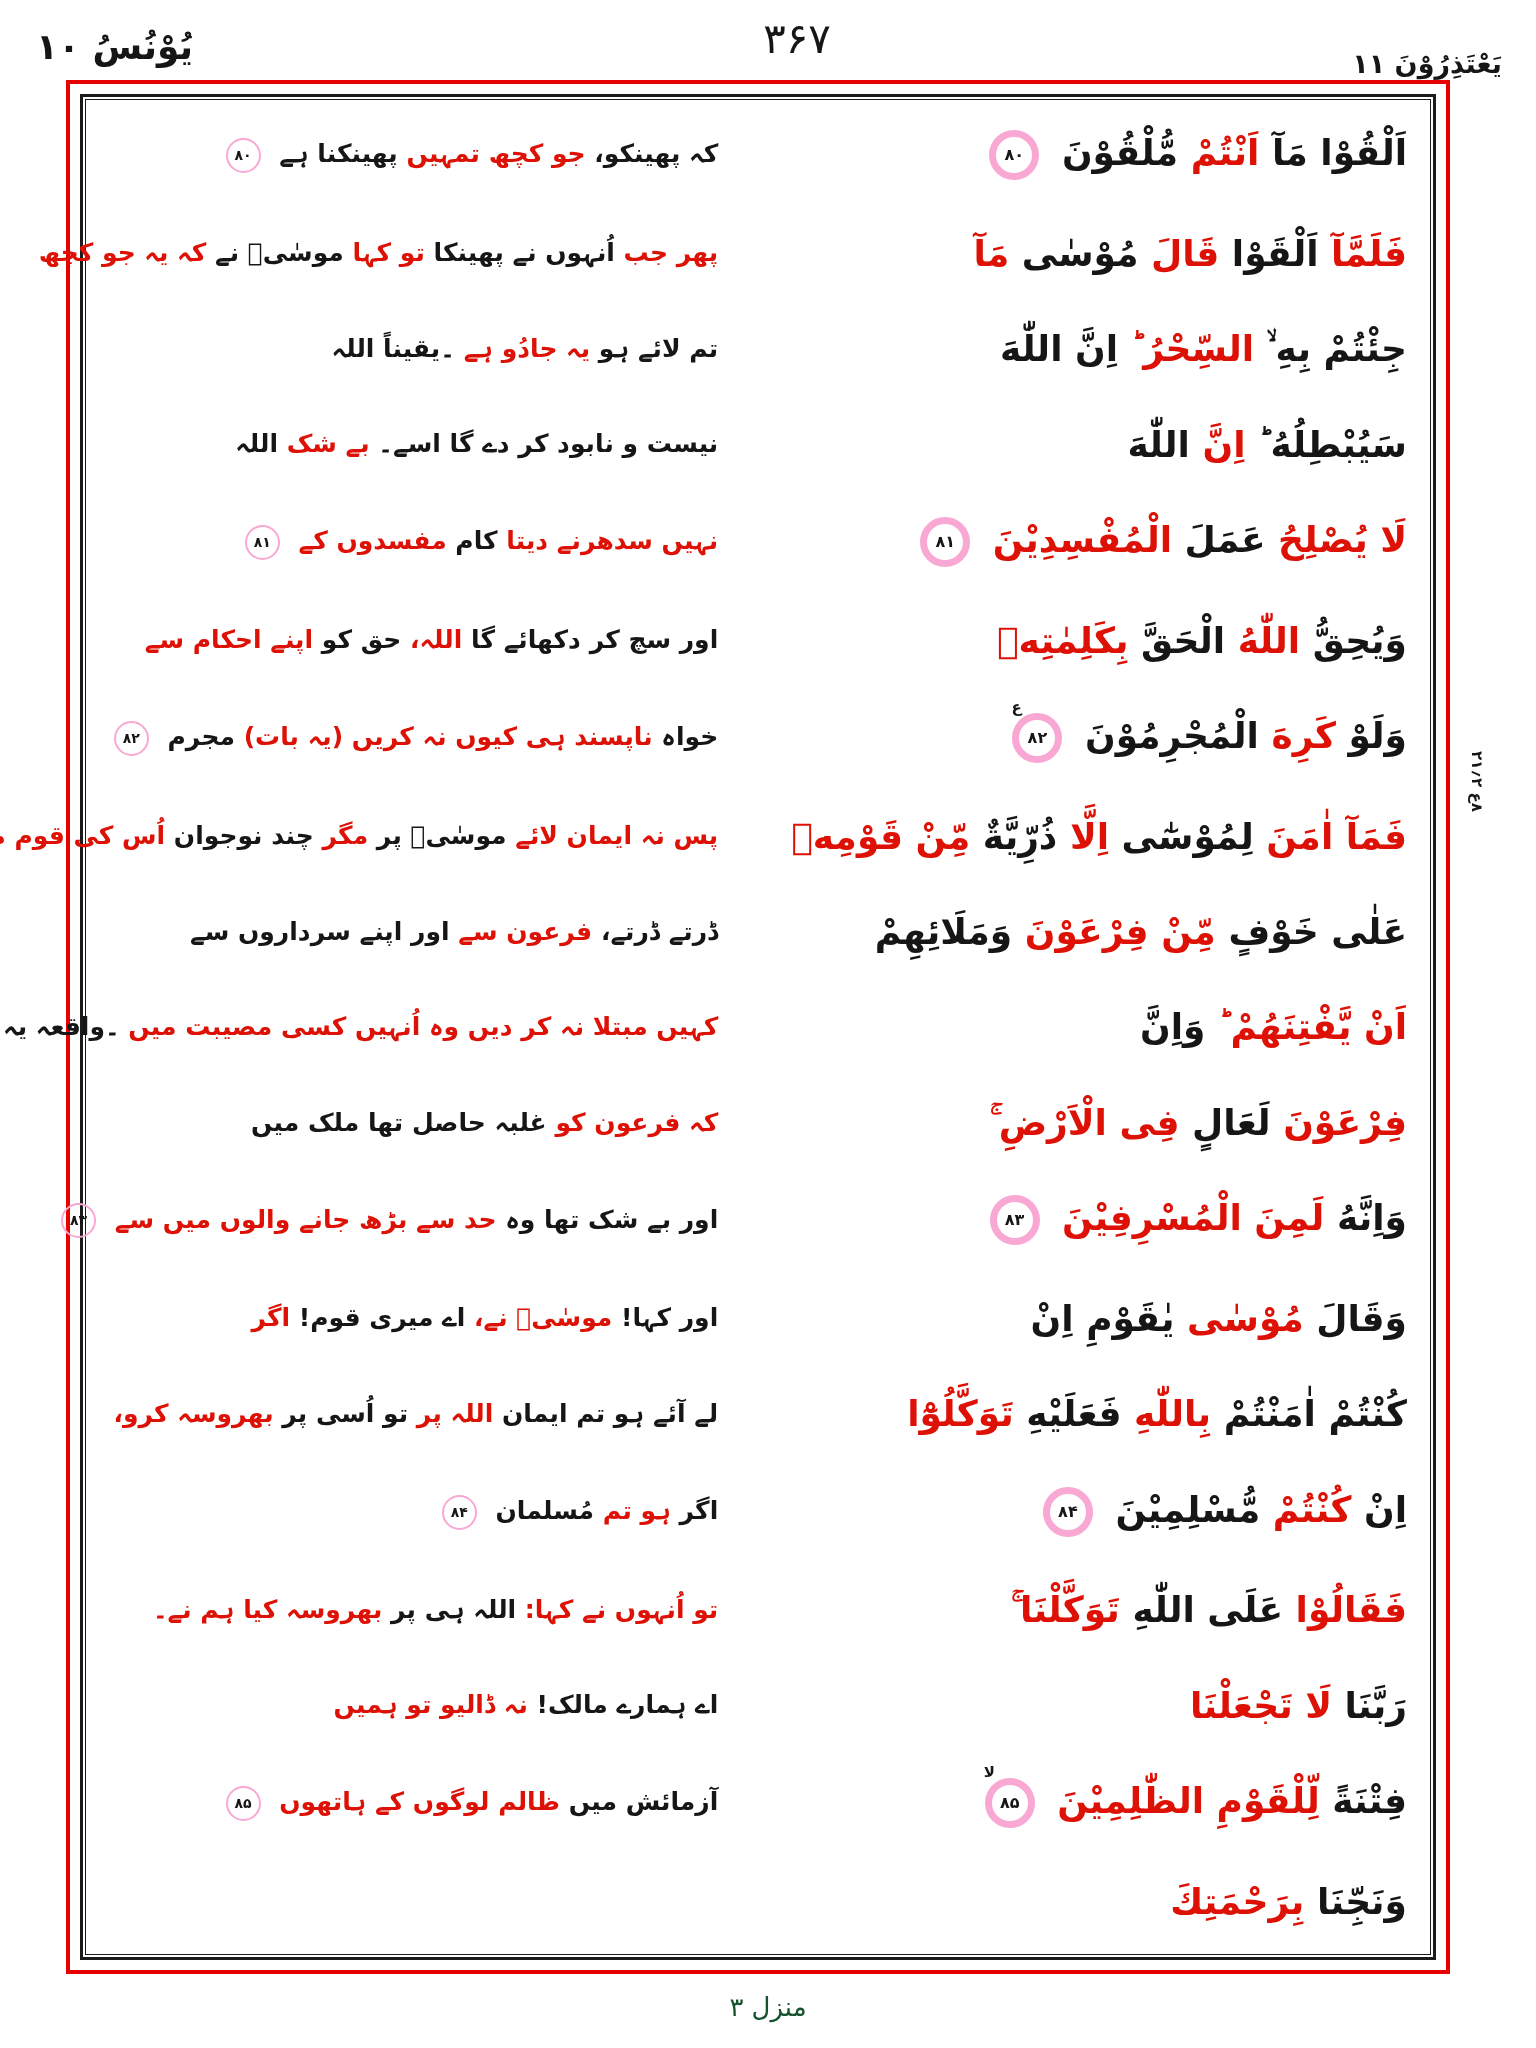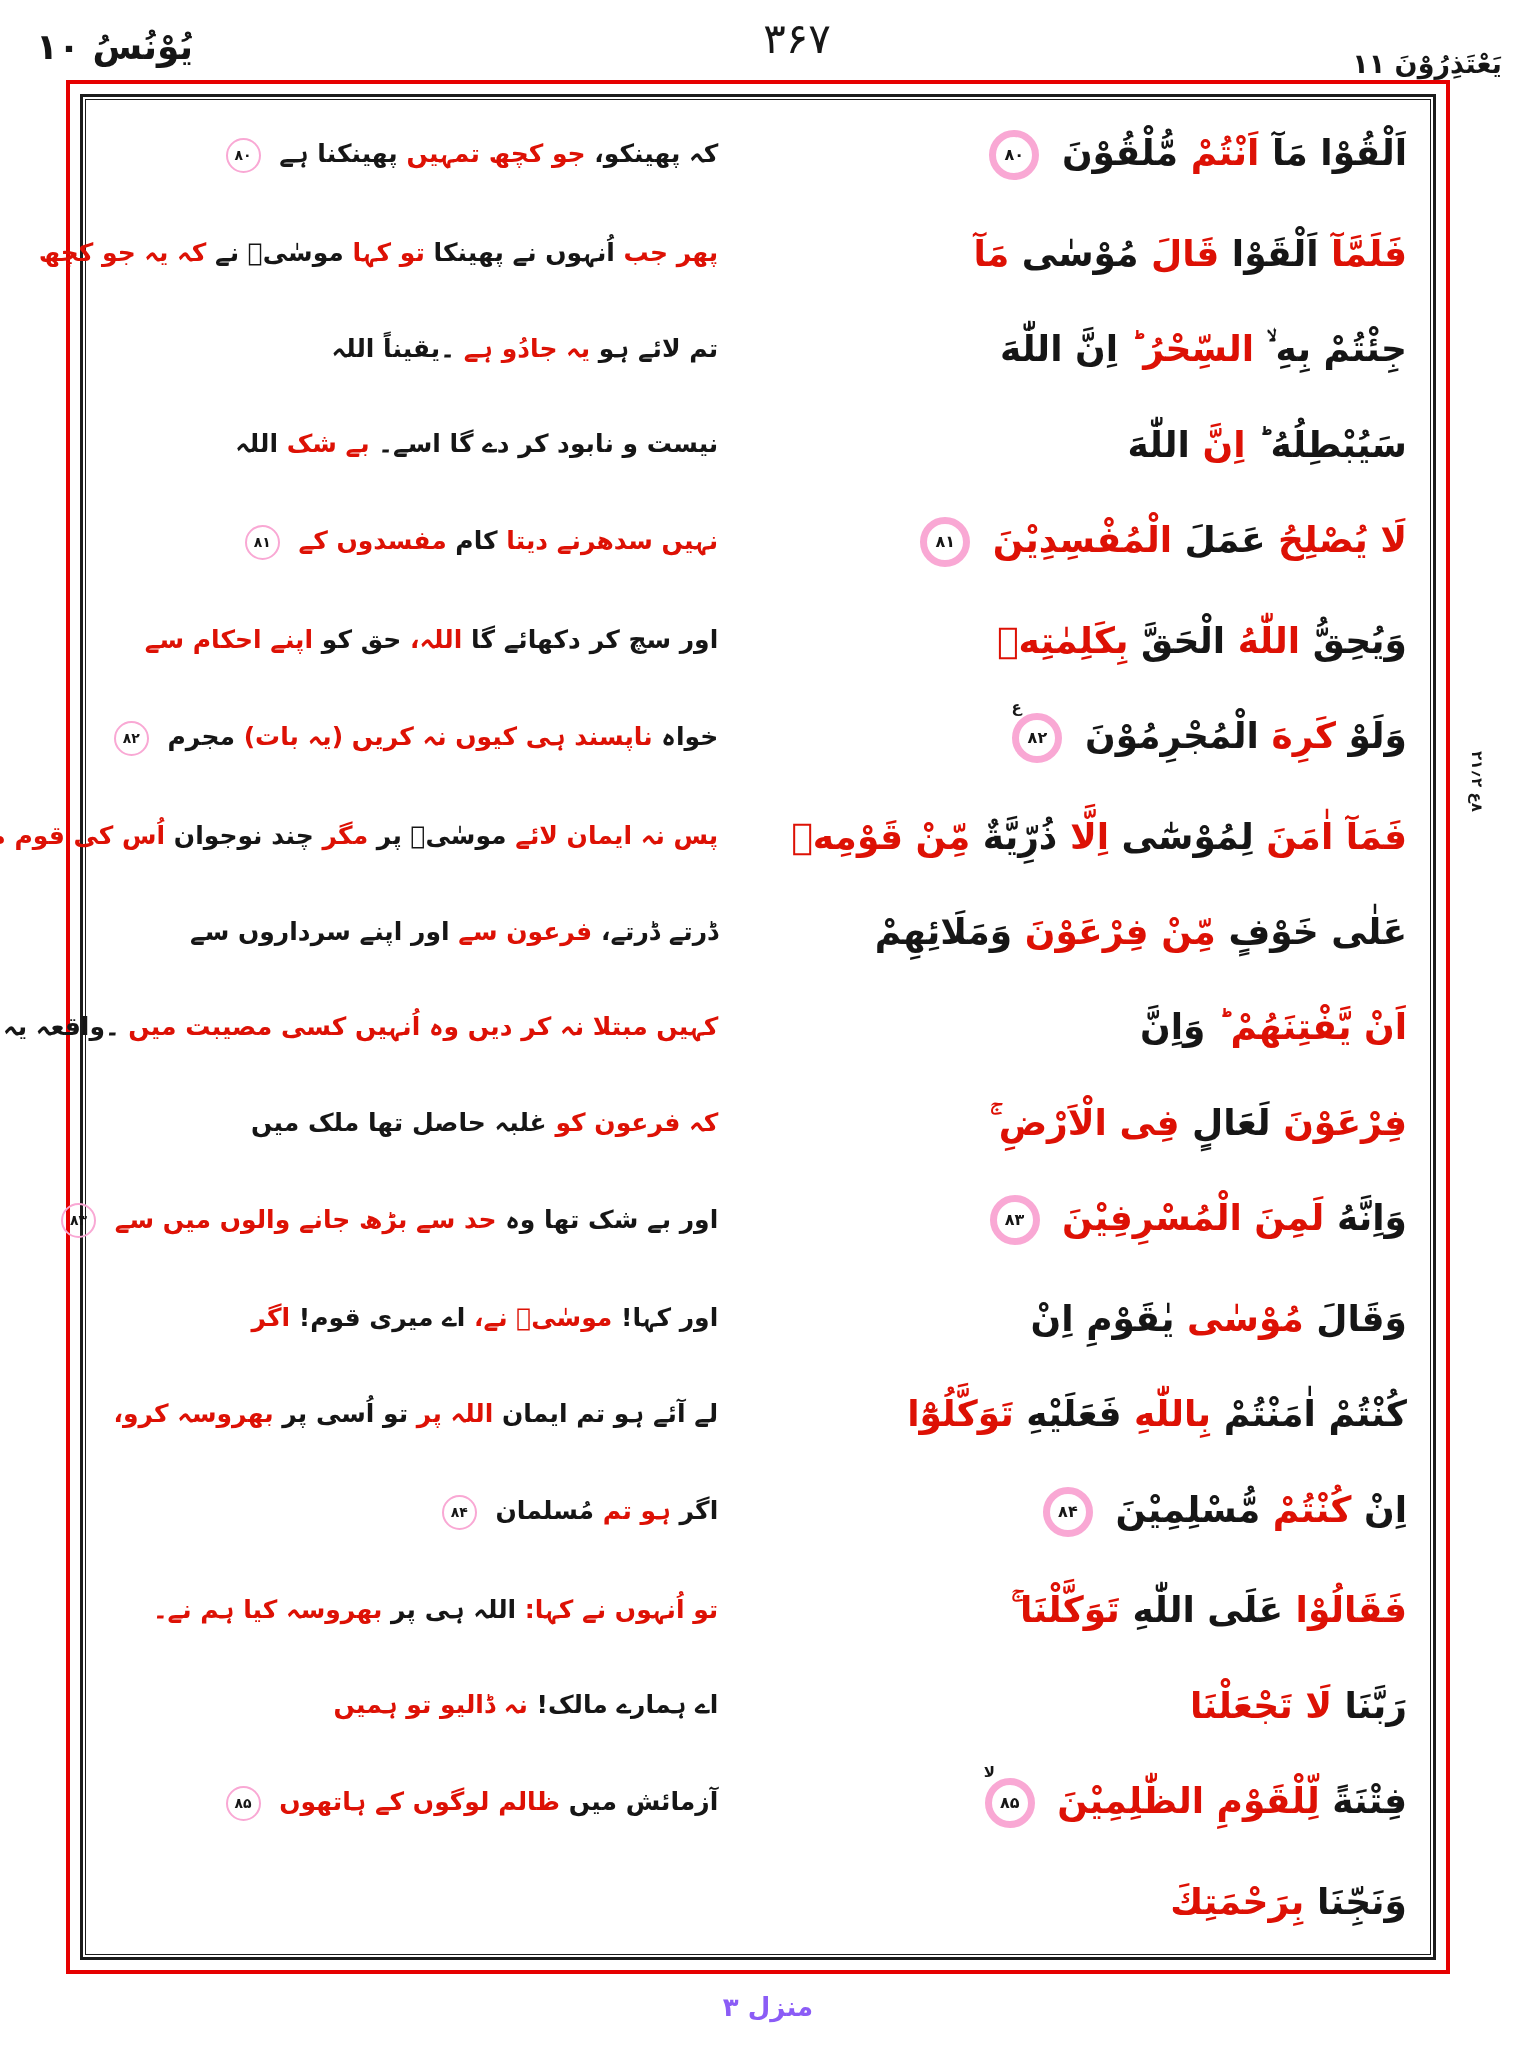--- a/index.html
+++ b/index.html
@@ -48,21 +48,21 @@
   .vm{position:absolute;top:-22px;left:-8px;font-size:15px;color:#161616;}
   
   .ruku{
     position:absolute;left:1468px;top:672px;height:140px;
     writing-mode:vertical-rl;text-orientation:mixed;
     font-size:15px;font-weight:bold;color:#161616;letter-spacing:2px;
   }
   
   .footer{
     position:absolute;top:1992px;left:0;width:100%;text-align:center;
-    font-size:26px;font-weight:bold;color:#8b5cf6;
+    font-size:26px;font-weight:normal;color:#14532d;
   }
 </style>
 </head>
 <body>
 
 <div class="hdr">
   <div class="hdr-right">یَعْتَذِرُوْنَ ۱۱</div>
   <div class="hdr-center">۳۶۷</div>
   <div class="hdr-left">یُوْنُسُ ۱۰</div>
 </div>

